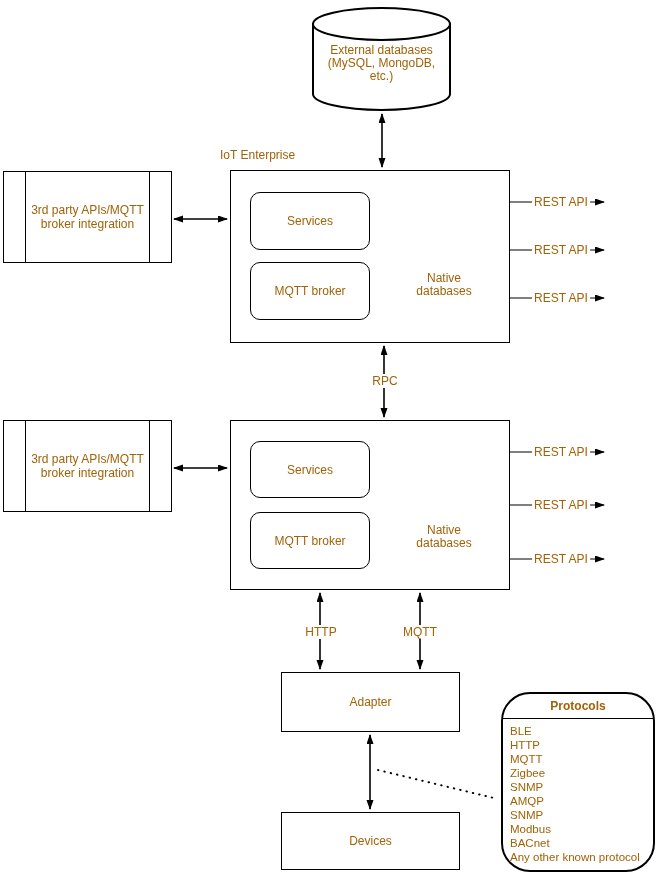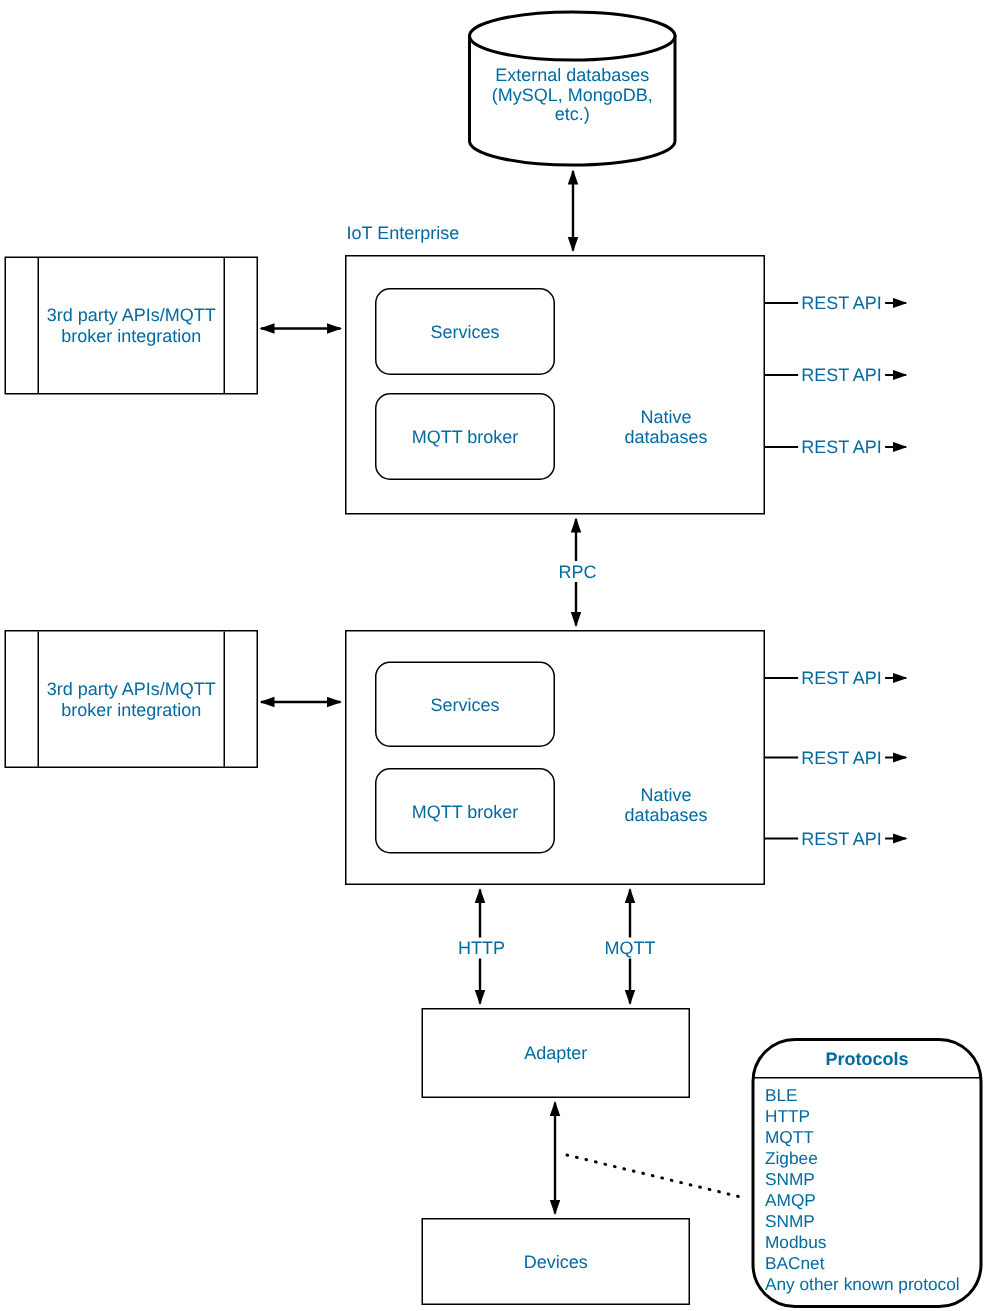--- a/index.html
+++ b/index.html
@@ -1,18 +1,18 @@
 <!DOCTYPE html>
 <html><head>
 <meta charset="utf-8">
 <style>
   html,body{margin:0;padding:0;background:#ffffff;}
   #canvas{
     position:relative;width:661px;height:874px;background:#ffffff;
-    font-family:"Liberation Sans",sans-serif;color:#0369a1;overflow:hidden;
+    font-family:"Liberation Sans",sans-serif;color:#a16207;overflow:hidden;
   }
   #wires{position:absolute;left:0;top:0;z-index:1;}
   .node{position:absolute;z-index:2;box-sizing:border-box;background:#fff;
         border:1px solid #000;display:flex;align-items:center;justify-content:center;
         font-size:12px;line-height:14px;text-align:center;}
   .rounded{border-radius:10px;}
   .plain-label{position:absolute;z-index:2;font-size:12px;line-height:14px;background:transparent;}
   .line-label{position:absolute;z-index:3;transform:translateX(-50%);background:#fff;
               font-size:12px;line-height:14px;padding:0 2px;white-space:nowrap;}
   .multiline{white-space:pre-line;align-items:center;}
@@ -74,21 +74,21 @@
     <g>
       <path d="M398,514 L398,570 A46,12 0 0 0 490,570 L490,514 Z" fill="#fff" stroke="#000" stroke-width="2"></path>
       <ellipse cx="444" cy="514" rx="46" ry="12" fill="#fff" stroke="#000" stroke-width="2"></ellipse>
     </g>
   </svg>
 
   <div class="cyl-label" style="left:313px;top:44px;width:137px;">External databases
 (MySQL, MongoDB,
 etc.)</div>
 
-  <div class="plain-label" style="left:231px;top:148px;">IoT Enterprise</div>
+  <div class="plain-label" style="left:220px;top:148px;">IoT Enterprise</div>
   <div class="node" style="left:230px;top:170px;width:280px;height:173px;background:#fff;"></div>
   <div class="node rounded" style="left:250px;top:192px;width:120px;height:58px;">Services</div>
   <div class="node rounded" style="left:250px;top:262px;width:120px;height:58px;">MQTT broker</div>
   <div class="cyl-label" style="left:398px;top:272px;width:92px;">Native
 databases</div>
 
   <div class="node multiline" style="left:3px;top:171px;width:169px;height:92px;padding:0 24px;">
     <span>3rd party APIs/MQTT
 broker integration</span>
     <i class="proc-line" style="left:21px;"></i>

